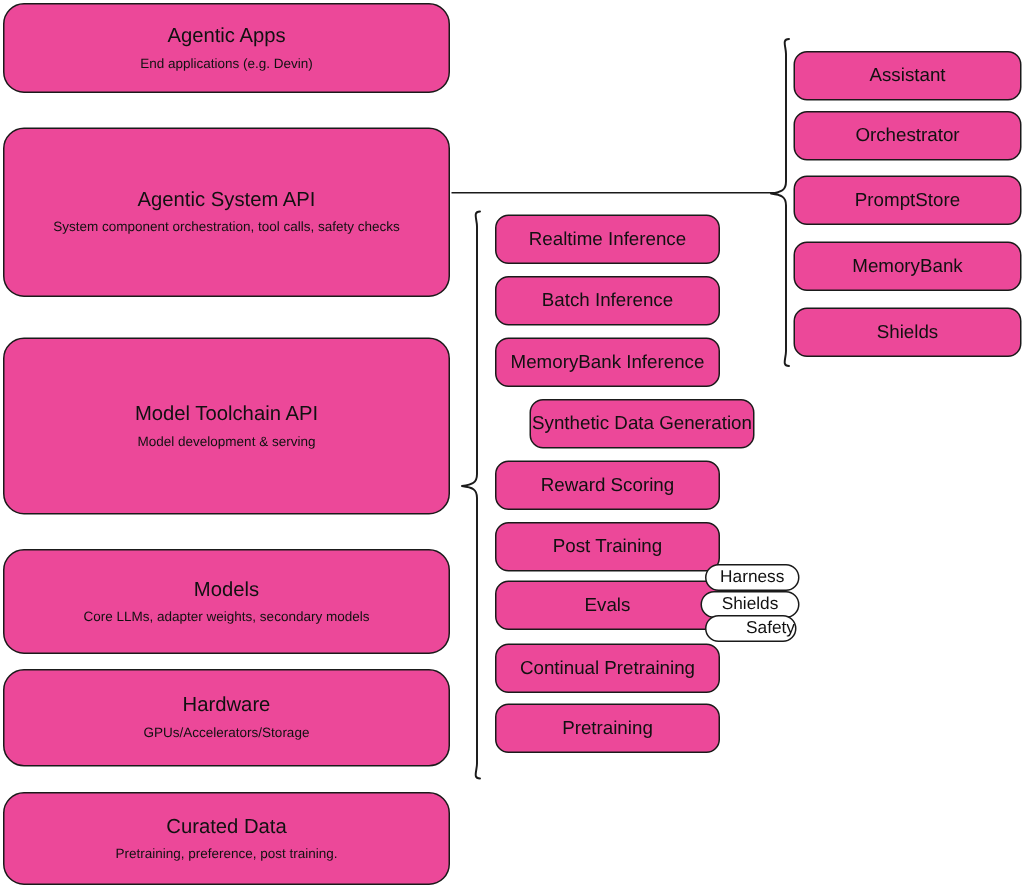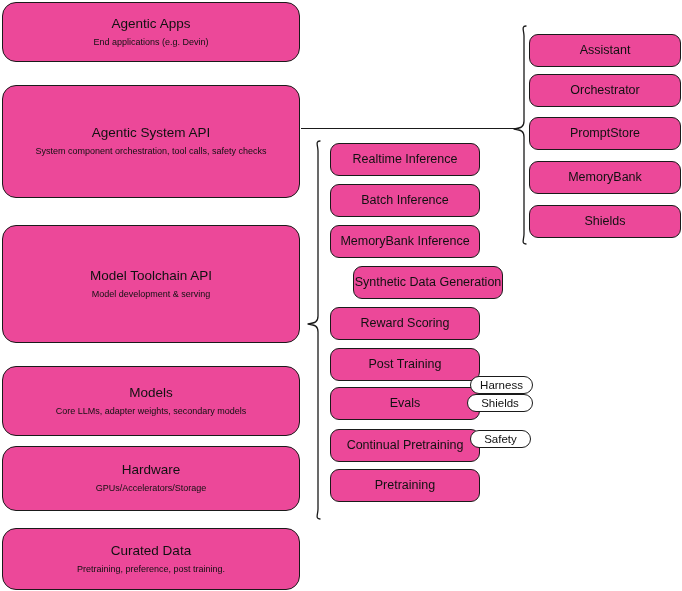--- a/index.html
+++ b/index.html
@@ -160,21 +160,21 @@
   <div class="box cap-box" style="left:330px; top:469px; width:150px; height:33px;">
     <div class="title">Pretraining</div>
   </div>
 
   <div class="pill" style="left:470px; top:376px; width:63px; height:18px;">
     <span>Harness</span>
   </div>
   <div class="pill" style="left:467px; top:394px; width:66px; height:18px;">
     <span>Shields</span>
   </div>
-  <div class="pill" style="left:470px; top:430px; width:61px; height:18px;">
+  <div class="pill" style="left:470px; top:410px; width:61px; height:18px;justify-content:flex-end;">
     <span>Safety</span>
   </div>
 
   <svg class="brace" style="left:512px; top:25px;" width="16" height="220" viewBox="0 0 16 220">
     <path d="M 14 1 C 9 1, 12 6, 12 11 L 12 96 C 12 102, 9 103, 2 104 C 9 105, 12 106, 12 112 L 12 209 C 12 214, 9 219, 14 219"></path>
   </svg>
 
   <div class="box cap-box" style="left:529px; top:34px; width:152px; height:33px;">
     <div class="title">Assistant</div>
   </div>

